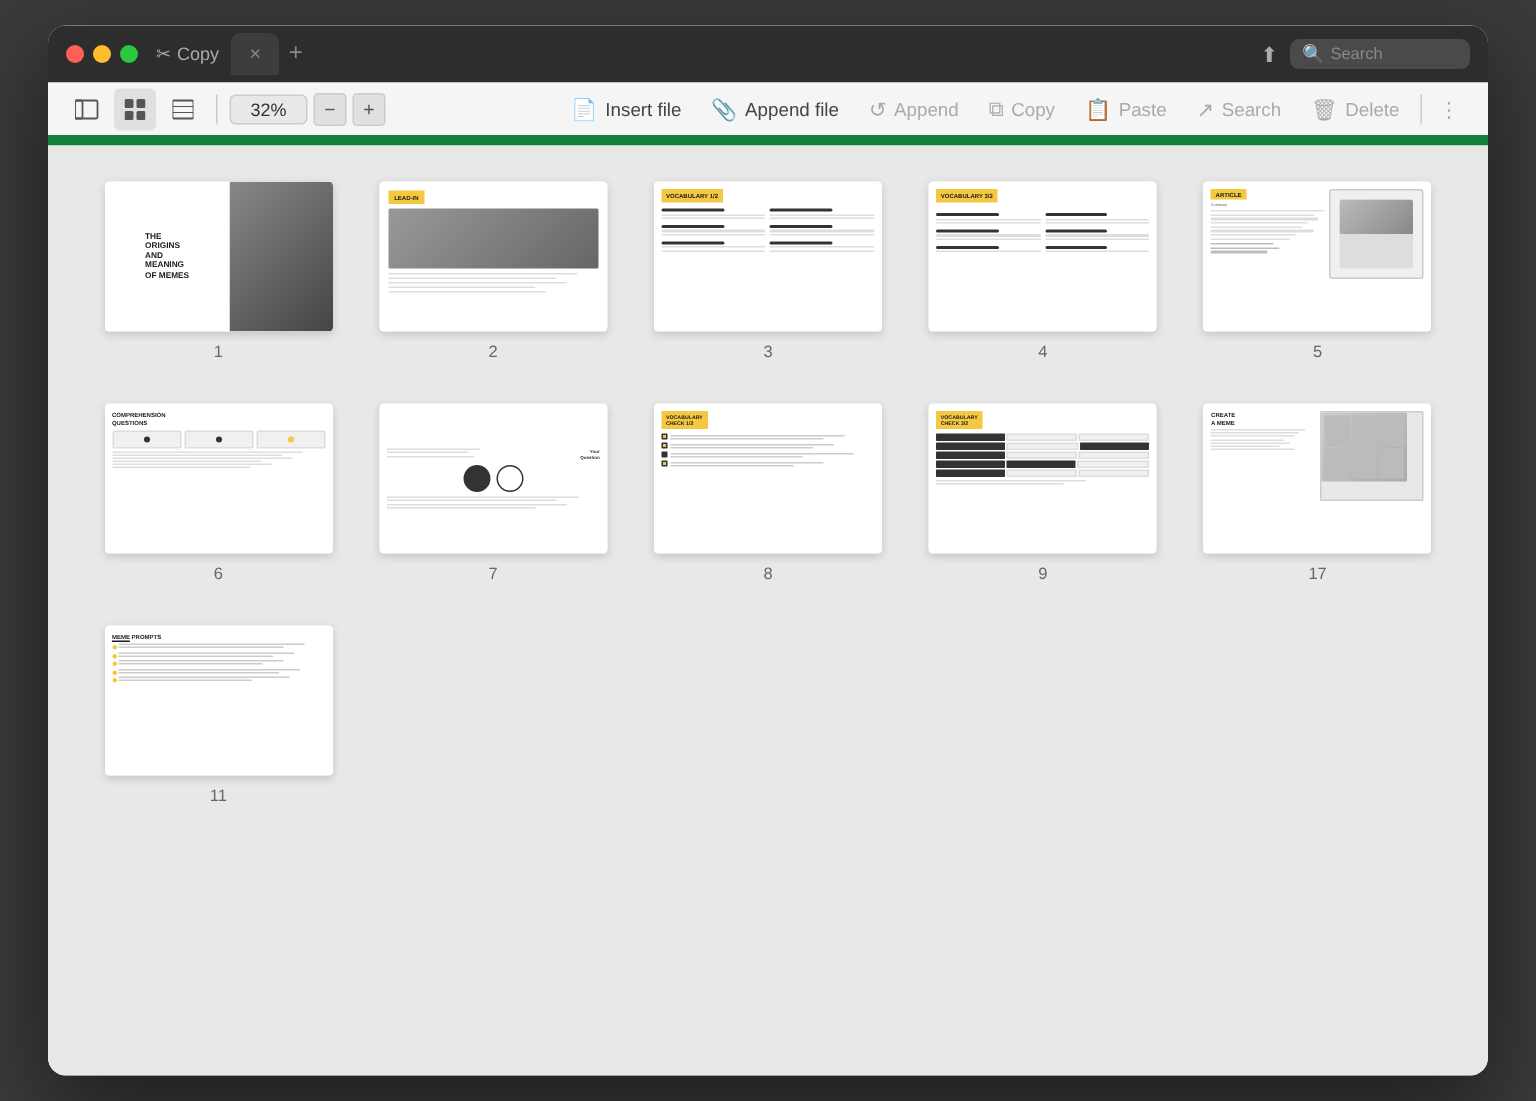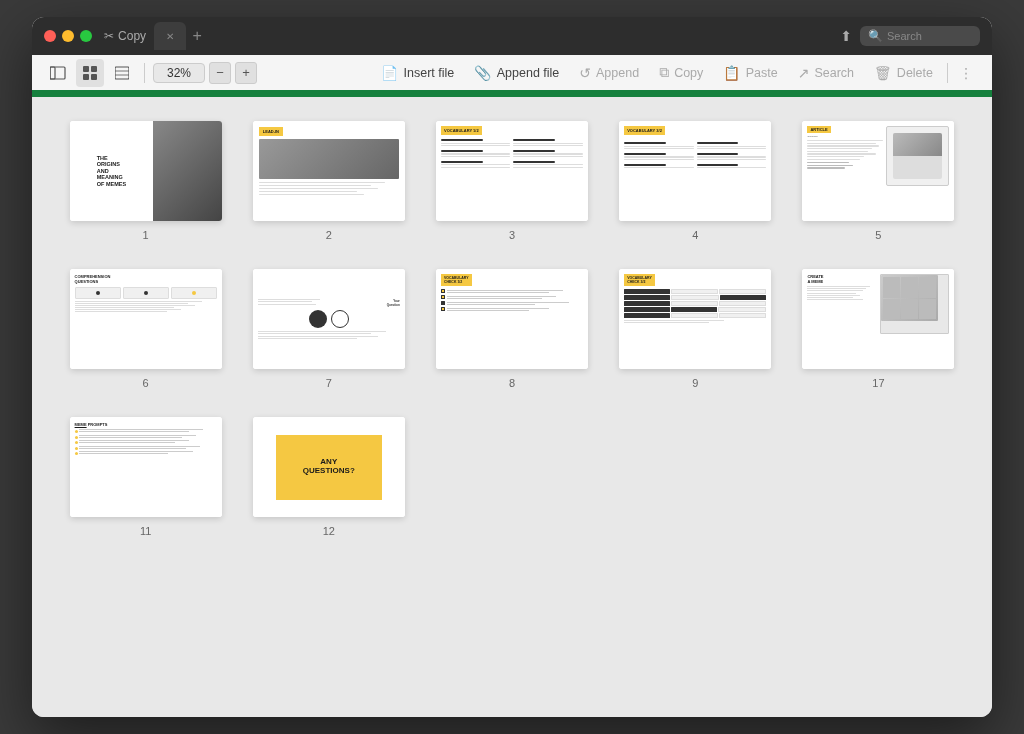--- a/index.html
+++ b/index.html
@@ -855,26 +855,16 @@
                   <div class="slide11-tl" style="width:83%;"></div>
                   <div class="slide11-tl" style="width:65%;"></div>
                 </div>
               </div>
             </div>
           </div>
         </div>
         <span class="page-number">11</span>
       </div>
 
-      <div class="page-item">
-        <div class="page-thumb">
-          <div class="slide-content slide12">
-            <div class="slide12-yellow">
-              <div class="slide12-text">ANY<br>QUESTIONS?</div>
-            </div>
-          </div>
-        </div>
-        <span class="page-number">12</span>
-      </div>
 
     </div>
   </div>
 </div>
 
 </body></html>

